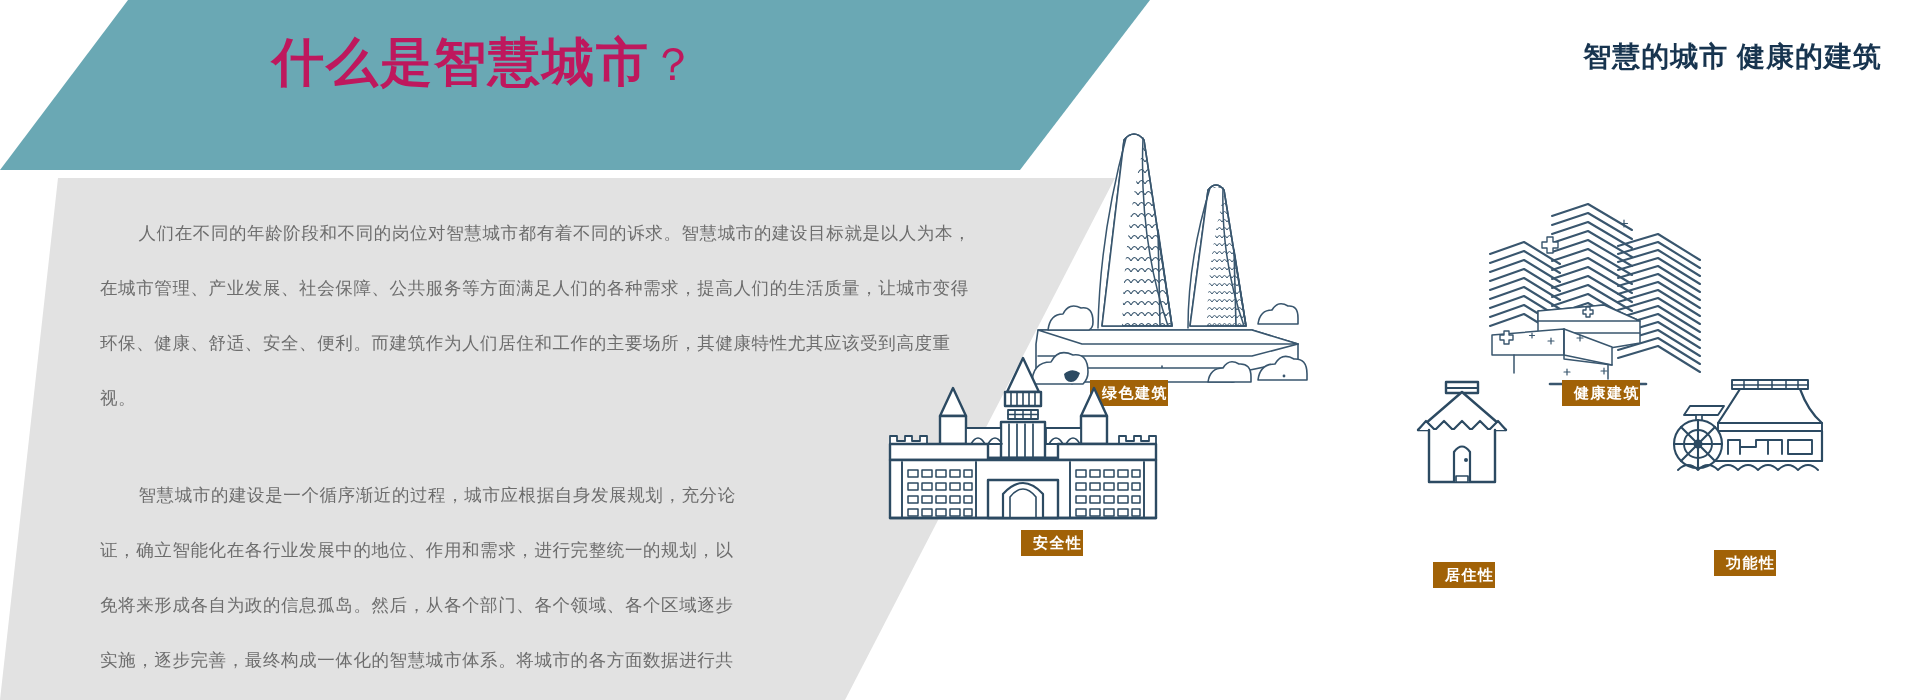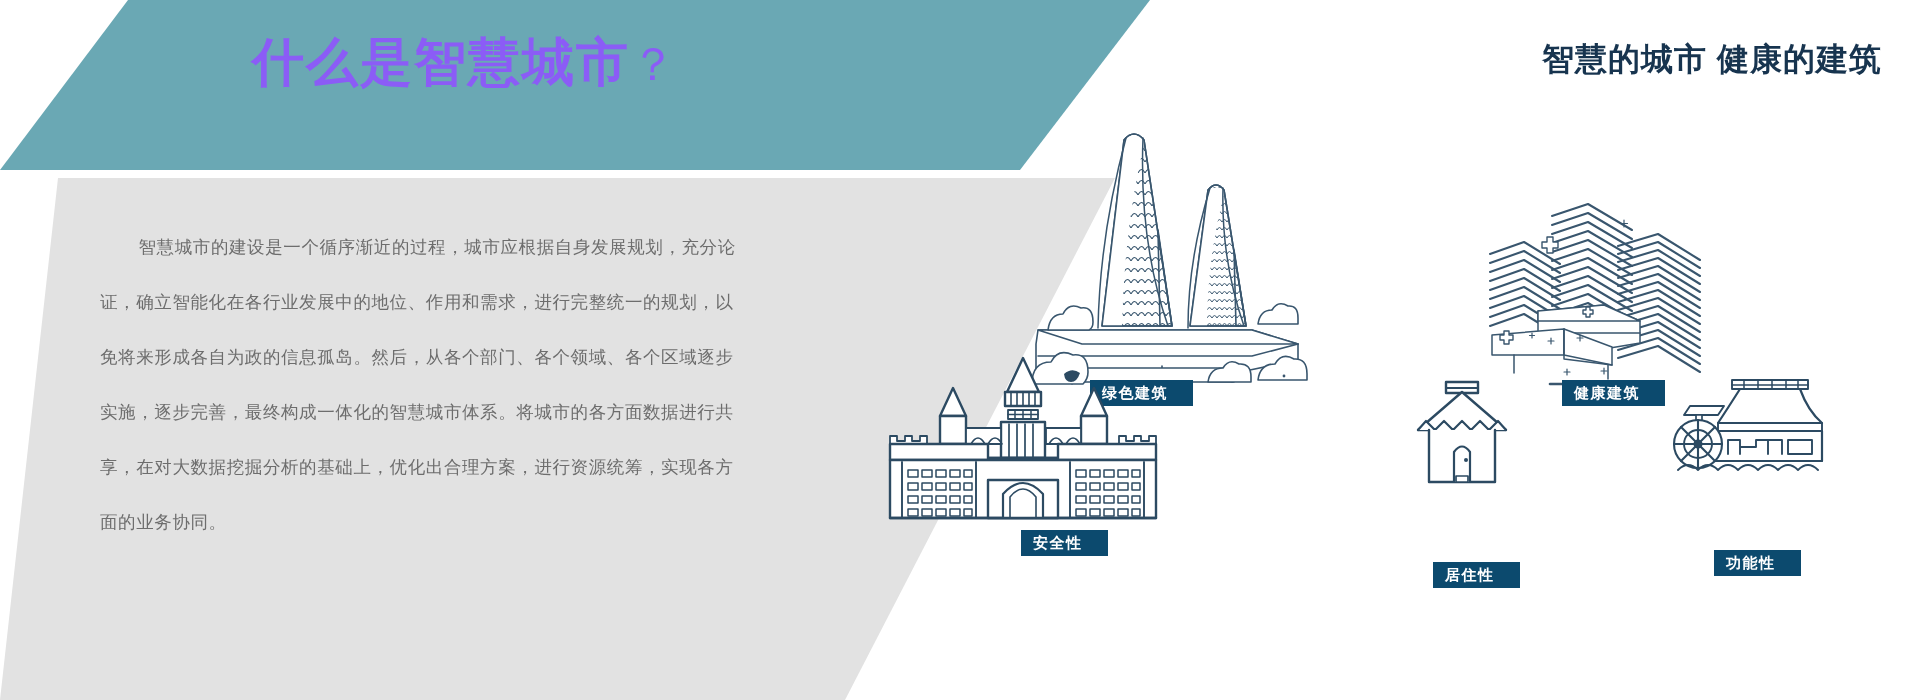--- a/index.html
+++ b/index.html
@@ -24,41 +24,41 @@
     top: 0;
     width: 1150px;
     height: 170px;
     background: #6aa8b4;
     
     clip-path: polygon(128px 0, 1150px 0, 1020px 170px, 0 170px);
     z-index: 2;
   }
   .banner-title {
     position: absolute;
-    left: 252px;
+    left: 272px;
     top: 36px;
     font-size: 52px;
     font-weight: 700;
     letter-spacing: 2px;
-    color: #8b5cf6;
+    color: #be185d;
     white-space: nowrap;
     z-index: 3;
     line-height: 1;
   }
   .banner-title .qmark {
     font-size: 46px;
     font-weight: 400;
   }
 
   
   .headline {
     position: absolute;
     right: 38px;
     top: 38px;
-    font-size: 32px;
+    font-size: 28px;
     font-weight: 700;
     letter-spacing: 1px;
     color: #17344f;
     white-space: nowrap;
     z-index: 4;
   }
 
   
   .body-panel {
     position: absolute;
@@ -97,26 +97,26 @@
     height: 560px;
     z-index: 4;
   }
   .cell {
     position: absolute;
   }
   .cell svg { display: block; }
 
   .badge {
     position: absolute;
-    background: #0c4a6e;
+    background: #a16207;
     color: #ffffff;
     font-size: 15px;
     font-weight: 700;
     letter-spacing: 1.5px;
-    padding: 5px 25px 6px 12px;
+    padding: 5px 0 6px 12px;
     white-space: nowrap;
     line-height: 1;
   }
 
   
   #cell-green   { left: 12px;  top: 8px;   }
   #cell-health  { left: 468px; top: 82px;  }
   #cell-safety  { left: -142px;top: 242px; }
   #cell-livable { left: 402px; top: 262px; }
   #cell-func    { left: 666px; top: 262px; }
@@ -132,20 +132,21 @@
 
 <div class="banner"></div>
 <div class="banner-title">
   <span>什么是智慧城市</span><span class="qmark">？</span>
 </div>
 
 <div class="headline">智慧的城市  健康的建筑</div>
 
 <div class="body-panel"></div>
 <div class="body-text">
+  <p class="para-1">人们在不同的年龄阶段和不同的岗位对智慧城市都有着不同的诉求。智慧城市的建设目标就是以人为本，在城市管理、产业发展、社会保障、公共服务等方面满足人们的各种需求，提高人们的生活质量，让城市变得环保、健康、舒适、安全、便利。而建筑作为人们居住和工作的主要场所，其健康特性尤其应该受到高度重视。</p>
   <p class="para-2">智慧城市的建设是一个循序渐近的过程，城市应根据自身发展规划，充分论证，确立智能化在各行业发展中的地位、作用和需求，进行完整统一的规划，以免将来形成各自为政的信息孤岛。然后，从各个部门、各个领域、各个区域逐步实施，逐步完善，最终构成一体化的智慧城市体系。将城市的各方面数据进行共享，在对大数据挖掘分析的基础上，优化出合理方案，进行资源统筹，实现各方面的业务协同。</p>
 </div>
 
 <div class="illus-area">
 
   <div class="cell" id="cell-green">
     <svg width="300" height="270" viewBox="0 0 300 270" fill="none" stroke="#39566e" stroke-width="1.6" stroke-linejoin="round" stroke-linecap="round">
       <defs>
         <pattern id="folipat" width="14" height="11" patternUnits="userSpaceOnUse">
           <path d="M0 11 q3.5 -7 7 0 q3.5 -7 7 0" fill="none" stroke="#39566e" stroke-width="1.1"></path>

